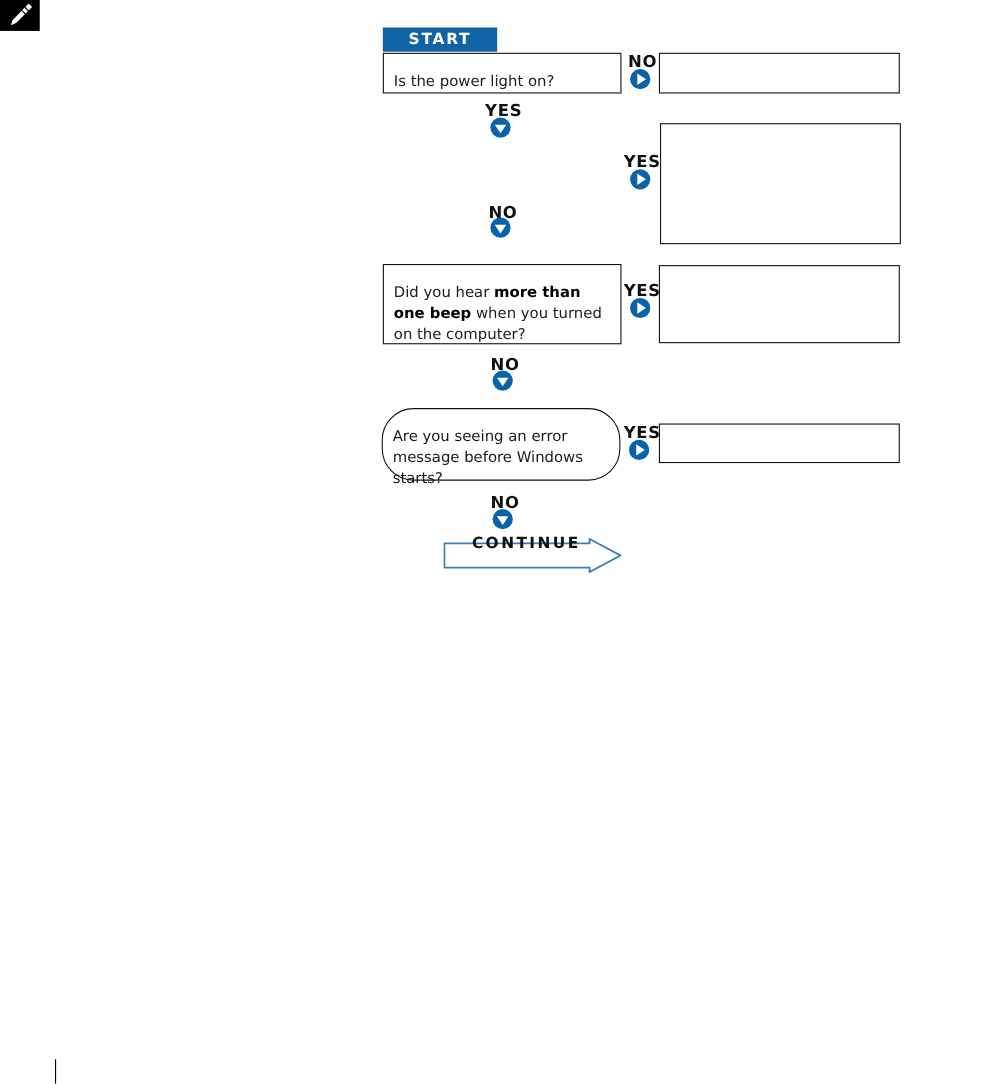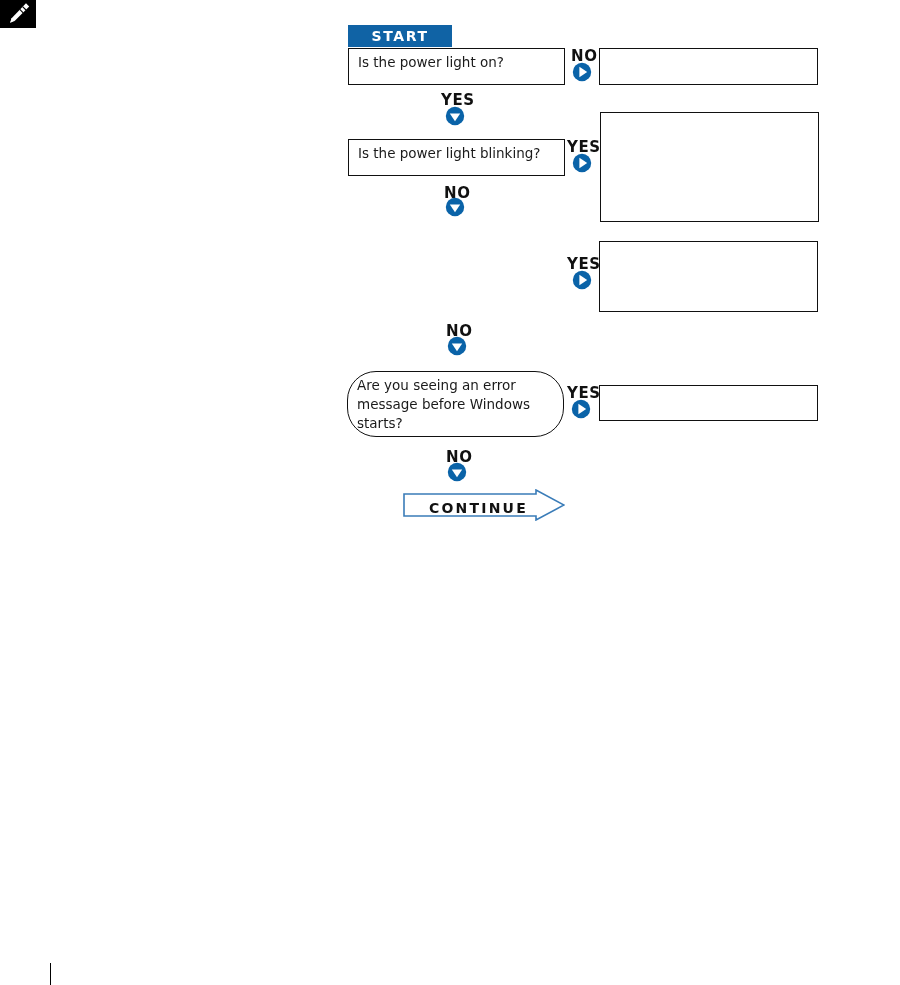--- a/index.html
+++ b/index.html
@@ -66,21 +66,21 @@
   
   .qbox {
     position: absolute;
     border: 1.5px solid #111111;
     box-sizing: border-box;
     background: #ffffff;
     font-family: "DejaVu Sans", sans-serif;
     font-size: 13.5px;
     color: #1a1a1a;
     line-height: 19px;
-    padding: 4px 10px 7px 9px;
+    padding: 16px 10px 7px 9px;
   }
   .qbox b { font-weight: bold; color: #000; }
 
   
   .abox {
     position: absolute;
     border: 1.5px solid #111111;
     box-sizing: border-box;
     background: #ffffff;
   }
@@ -109,21 +109,21 @@
     position: absolute;
     left: 403px;
     top: 489px;
     width: 162px;
     height: 32px;
   }
   .continue-arrow svg { display: block; }
   .continue-label {
     position: absolute;
     left: 429px;
-    top: 500px;
+    top: 486px;
     font-family: "DejaVu Sans", sans-serif;
     font-weight: bold;
     font-size: 14px;
     letter-spacing: 2.2px;
     color: #111111;
     white-space: nowrap;
   }
 </style>
 </head>
 <body>
@@ -161,41 +161,41 @@
     <span></span>
   </div>
   <div class="branch-label" style="left:441px; top:91px;">YES</div>
   <div class="arrow-icon" style="left:445px; top:106px;">
     <svg viewBox="0 0 20 20" xmlns="http://www.w3.org/2000/svg">
       <circle cx="10" cy="10" r="9.2" fill="#0A63A8"></circle>
       <path d="M4.8 7.4 L15.2 7.4 L10 15.2 Z" fill="#ffffff"></path>
     </svg>
   </div>
 
-  <div class="qbox" style="left:348px; top:139px; width:217px; height:37px;">
-    <span>Is the power light blinking?</span>
-  </div>
   <div class="branch-label" style="left:567px; top:138px;">YES</div>
   <div class="arrow-icon" style="left:572px; top:153px;">
     <svg viewBox="0 0 20 20" xmlns="http://www.w3.org/2000/svg">
       <circle cx="10" cy="10" r="9.2" fill="#0A63A8"></circle>
       <path d="M7.4 4.8 L15.2 10 L7.4 15.2 Z" fill="#ffffff"></path>
     </svg>
   </div>
   <div class="abox" style="left:600px; top:112px; width:219px; height:110px;">
     <span></span>
   </div>
   <div class="branch-label" style="left:444px; top:184px;">NO</div>
   <div class="arrow-icon" style="left:445px; top:197px;">
     <svg viewBox="0 0 20 20" xmlns="http://www.w3.org/2000/svg">
       <circle cx="10" cy="10" r="9.2" fill="#0A63A8"></circle>
       <path d="M4.8 7.4 L15.2 7.4 L10 15.2 Z" fill="#ffffff"></path>
     </svg>
   </div>
 
+  <div class="qbox" style="left:348px; top:240px; width:217px; height:73px;">
+    <span>Did you hear <b>more than one beep</b> when you turned on the computer?</span>
+  </div>
   <div class="branch-label" style="left:567px; top:255px;">YES</div>
   <div class="arrow-icon" style="left:572px; top:270px;">
     <svg viewBox="0 0 20 20" xmlns="http://www.w3.org/2000/svg">
       <circle cx="10" cy="10" r="9.2" fill="#0A63A8"></circle>
       <path d="M7.4 4.8 L15.2 10 L7.4 15.2 Z" fill="#ffffff"></path>
     </svg>
   </div>
   <div class="abox" style="left:599px; top:241px; width:219px; height:71px;">
     <span></span>
   </div>

